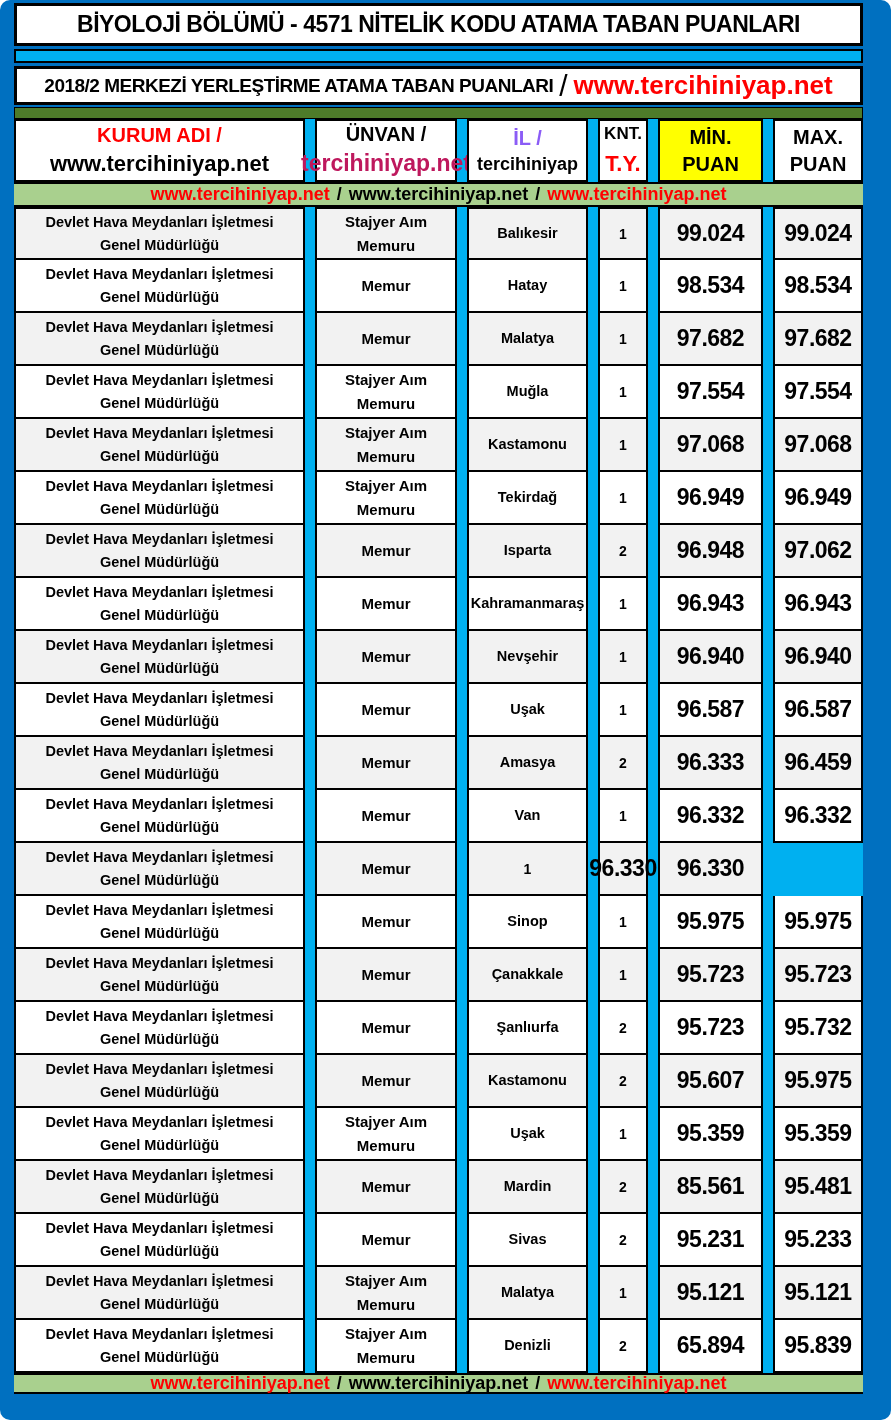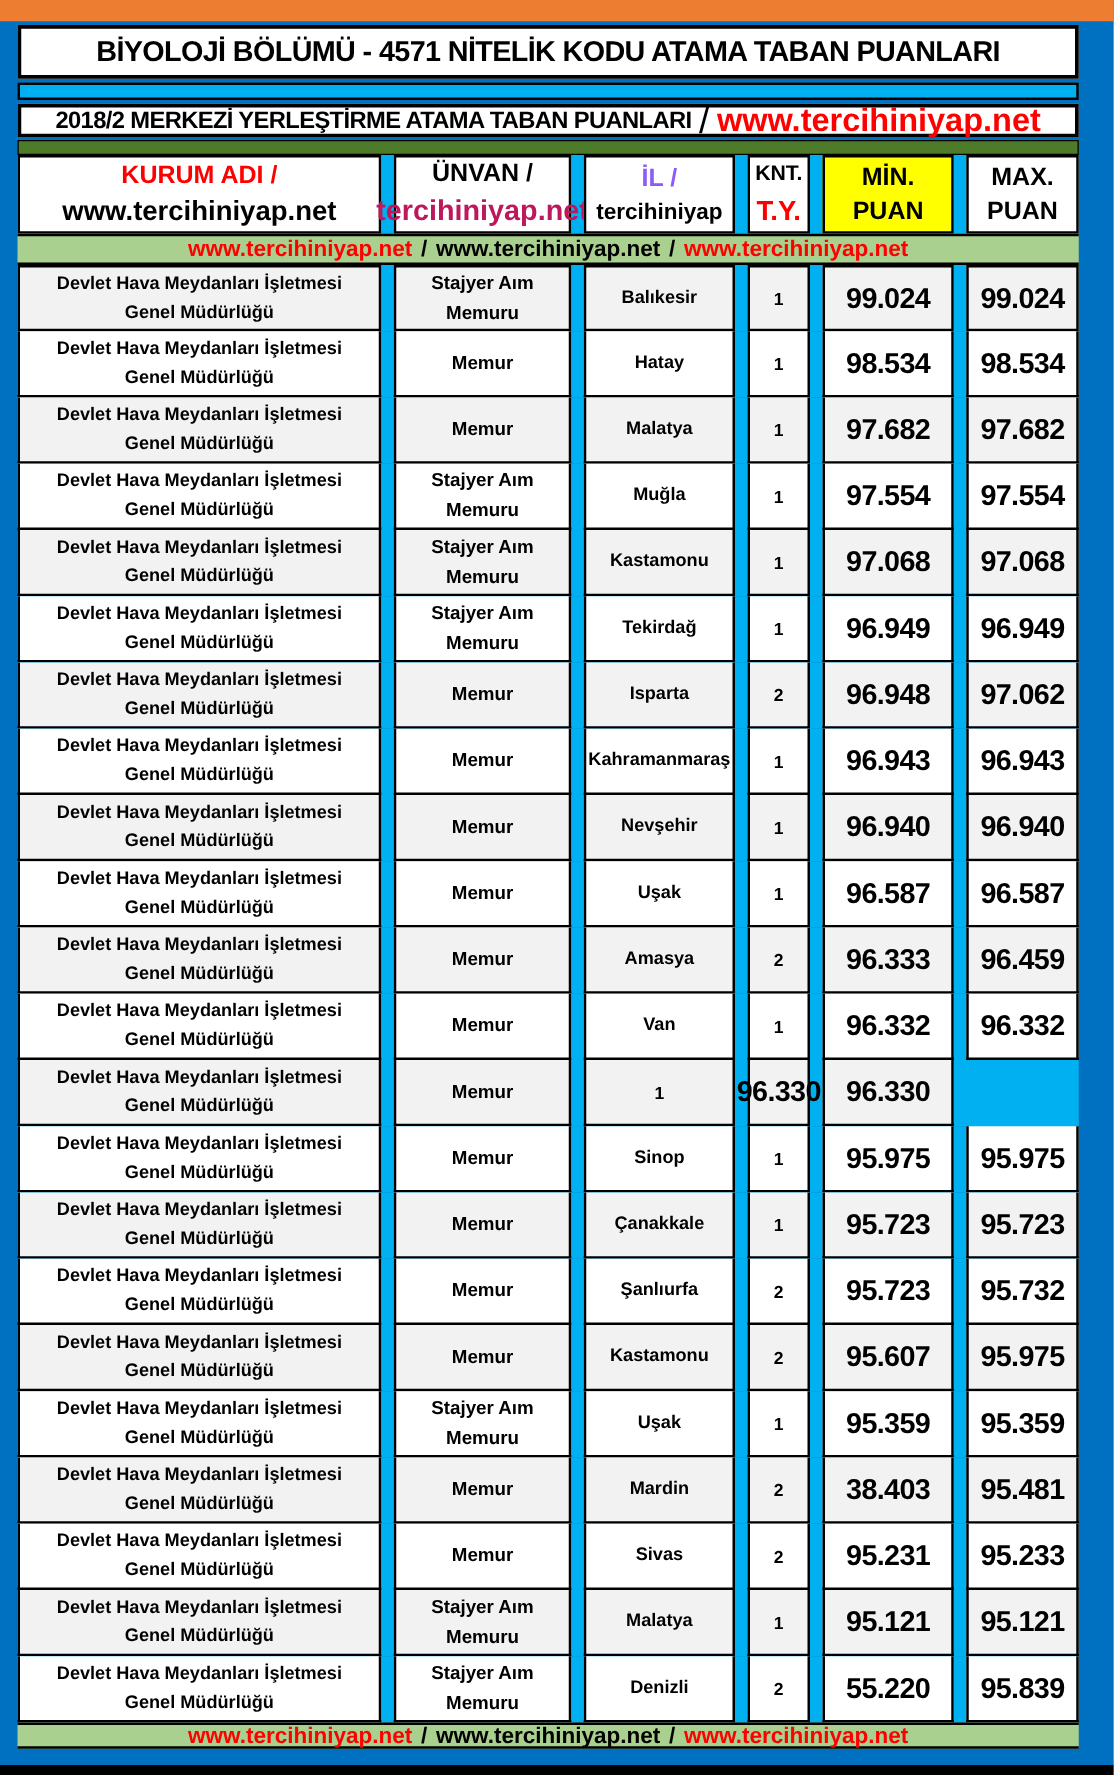--- a/index.html
+++ b/index.html
@@ -1,27 +1,27 @@
 <!DOCTYPE html>
 <html><head>
 <meta charset="utf-8">
 <style>
   * { margin:0; padding:0; box-sizing:border-box; }
   html,body { width:891px; }
   body { font-family:"Liberation Sans", sans-serif; font-weight:bold; color:#000; }
 
-  .page { width:891px; height:1420px; background:#0070C0; display:flex; flex-direction:column; overflow:hidden; }
+  .page { width:891px; height:1420px; background:#0070C0; display:flex; flex-direction:row; overflow:hidden;border-radius:10px; }
   .orange-bar { height:17px; background:#ED7D31; flex:none; }
   .bottom-black { height:8px; background:#000; flex:none; }
   .content { flex:1; margin:3px 28px 0 14px; width:849px; display:flex; flex-direction:column; }
 
   .title-bar { height:43px; background:#fff; border:3px solid #000; display:flex; align-items:center; justify-content:center;
                font-size:23px; letter-spacing:-0.5px; white-space:nowrap; }
   .cyan-bar { height:14px; background:#00B0F0; border:2px solid #000; margin-top:3px; }
-  .subtitle-bar { height:27px; background:#fff; border:3px solid #000; margin-top:3px;
+  .subtitle-bar { height:39px; background:#fff; border:3px solid #000; margin-top:3px;
                   display:flex; align-items:center; justify-content:center; white-space:nowrap; }
   .subtitle-black { font-size:19px; letter-spacing:-0.5px; }
   .subtitle-slash { font-size:30px; font-weight:normal; margin:0 6px; }
   .subtitle-site { font-size:26px; color:#FF0000; }
   .darkgreen-bar { height:12px; background:#4E7B2A; border:1px solid #000; margin-top:2px; }
 
   .grid { display:grid; grid-template-columns:291px 142px 121px 50px 105px 90px; column-gap:10px; background:#00B0F0; }
 
   .header-row { height:63px; }
   .hcell { background:#fff; border:2px solid #000; display:flex; flex-direction:column; align-items:center; justify-content:center; text-align:left; line-height:1.35; }
@@ -328,21 +328,21 @@
   </div>
 
   <div class="grid trow">
     <div class="cell kurum">
       <span>Devlet Hava Meydanları İşletmesi</span>
       <span>Genel Müdürlüğü</span>
     </div>
     <div class="cell unvan">Memur</div>
     <div class="cell il">Mardin</div>
     <div class="cell knt">2</div>
-    <div class="cell score">38.403</div>
+    <div class="cell score">85.561</div>
     <div class="cell score">95.481</div>
   </div>
 
   <div class="grid trow">
     <div class="cell kurum">
       <span>Devlet Hava Meydanları İşletmesi</span>
       <span>Genel Müdürlüğü</span>
     </div>
     <div class="cell unvan">Memur</div>
     <div class="cell il">Sivas</div>
@@ -364,21 +364,21 @@
   </div>
 
   <div class="grid trow">
     <div class="cell kurum">
       <span>Devlet Hava Meydanları İşletmesi</span>
       <span>Genel Müdürlüğü</span>
     </div>
     <div class="cell unvan">Stajyer Aım Memuru</div>
     <div class="cell il">Denizli</div>
     <div class="cell knt">2</div>
-    <div class="cell score">55.220</div>
+    <div class="cell score">65.894</div>
     <div class="cell score">95.839</div>
   </div>
 </div>
 
     <div class="green-strip bottom">
       <span class="wm-red">www.tercihiniyap.net</span>
       <span class="wm-sep">/</span>
       <span>www.tercihiniyap.net</span>
       <span class="wm-sep">/</span>
       <span class="wm-red">www.tercihiniyap.net</span>

